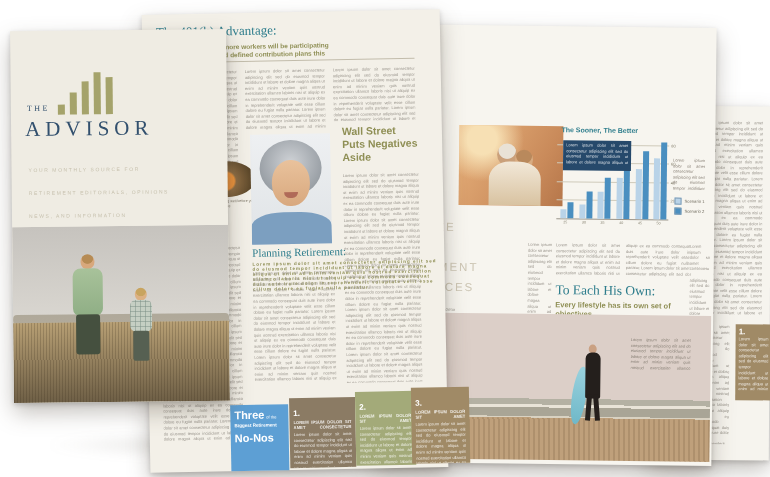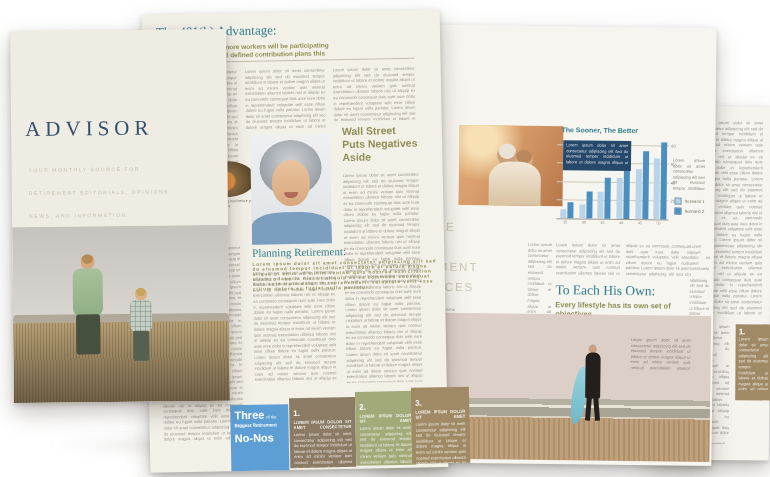--- a/index.html
+++ b/index.html
@@ -213,20 +213,30 @@
       <div class="greek white" style="height:40px;margin-top:2px;">Lorem ipsum dolor sit amet consectetur adipiscing elit sed do eiusmod tempor incididunt ut labore et dolore magna aliqua ut enim ad minim veniam quis nostrud exercitation ullamco laboris nisi ut aliquip ex ea commodo consequat duis aute irure dolor in reprehenderit voluptate velit esse cillum dolore eu fugiat nulla pariatur. Lorem ipsum dolor sit amet consectetur adipiscing elit sed do eiusmod tempor incididunt ut labore et dolore magna aliqua ut enim ad minim veniam quis nostrud exercitation ullamco laboris nisi ut aliquip ex ea commodo consequat duis aute irure dolor in reprehenderit voluptate velit esse cillum dolore eu fugiat nulla pariatur. Lorem ipsum dolor sit amet consectetur adipiscing elit sed do eiusmod tempor incididunt ut labore et dolore magna aliqua ut enim ad minim veniam quis nostrud exercitation ullamco laboris nisi ut aliquip ex ea commodo consequat duis aute irure dolor in reprehenderit voluptate velit esse cillum dolore eu fugiat nulla pariatur. </div>
     </div>
     <div class="abs colored-box" style="left:262px;top:378px;width:50px;height:68px;background:#a08a66;padding:4px;">
       <span class="box-num">3.</span>
       <div class="box-title greek white" style="height:10px;">Lorem ipsum dolor sit amet consectetur adipiscing elit sed do eiusmod tempor incididunt ut labore et dolore magna aliqua ut enim ad minim veniam quis nostrud exercitation ullamco laboris nisi ut aliquip ex ea commodo consequat duis aute irure dolor in reprehenderit voluptate velit esse cillum dolore eu fugiat nulla pariatur. </div>
       <div class="greek white" style="height:42px;margin-top:2px;">Lorem ipsum dolor sit amet consectetur adipiscing elit sed do eiusmod tempor incididunt ut labore et dolore magna aliqua ut enim ad minim veniam quis nostrud exercitation ullamco laboris nisi ut aliquip ex ea commodo consequat duis aute irure dolor in reprehenderit voluptate velit esse cillum dolore eu fugiat nulla pariatur. Lorem ipsum dolor sit amet consectetur adipiscing elit sed do eiusmod tempor incididunt ut labore et dolore magna aliqua ut enim ad minim veniam quis nostrud exercitation ullamco laboris nisi ut aliquip ex ea commodo consequat duis aute irure dolor in reprehenderit voluptate velit esse cillum dolore eu fugiat nulla pariatur. Lorem ipsum dolor sit amet consectetur adipiscing elit sed do eiusmod tempor incididunt ut labore et dolore magna aliqua ut enim ad minim veniam quis nostrud exercitation ullamco laboris nisi ut aliquip ex ea commodo consequat duis aute irure dolor in reprehenderit voluptate velit esse cillum dolore eu fugiat nulla pariatur. </div>
     </div>
   </div>
 
   <div class="page cover">
+    <div class="abs" style="left:16px;top:40px;display:flex;align-items:flex-end;gap:8px;">
+      <span class="brand-the" style="margin-bottom:2px;">THE</span>
+      <div class="logo-bars" id="logo-bars">
+          <div class="bar" style="height: 10px;"></div>
+          <div class="bar" style="height: 22px;"></div>
+          <div class="bar" style="height: 33px;"></div>
+          <div class="bar" style="height: 42px;"></div>
+          <div class="bar" style="height: 37px;"></div>
+        </div>
+    </div>
     <div class="abs brand-name" style="left:14px;top:86px;">ADVISOR</div>
     <div class="abs tagline" style="left:17px;top:136px;">YOUR MONTHLY SOURCE FOR</div>
     <div class="abs tagline" style="left:17px;top:159px;">RETIREMENT EDITORIALS, OPINIONS</div>
     <div class="abs tagline" style="left:17px;top:182px;">NEWS, AND INFORMATION</div>
 
     <div class="abs cover-photo">
       <div class="cp-sky"></div>
       <div class="cp-trees"></div>
       <div class="cp-field"></div>
 

